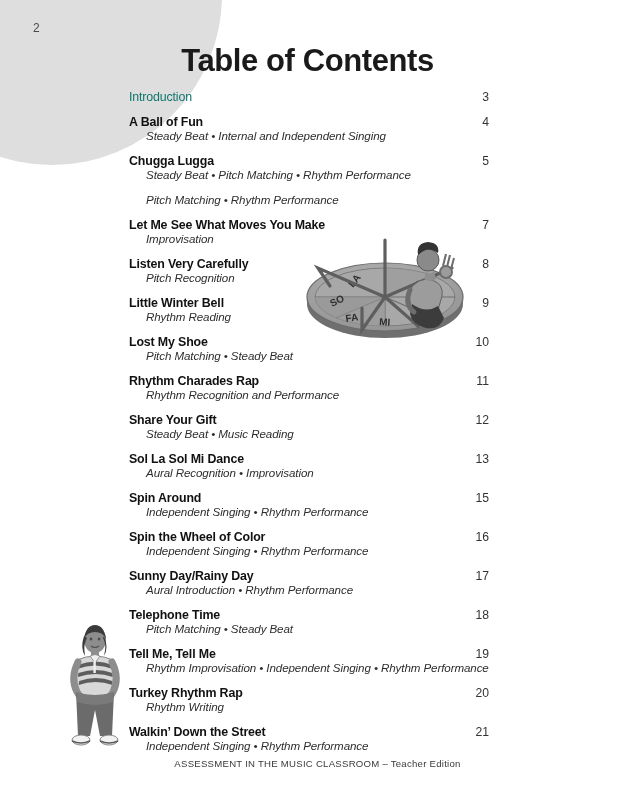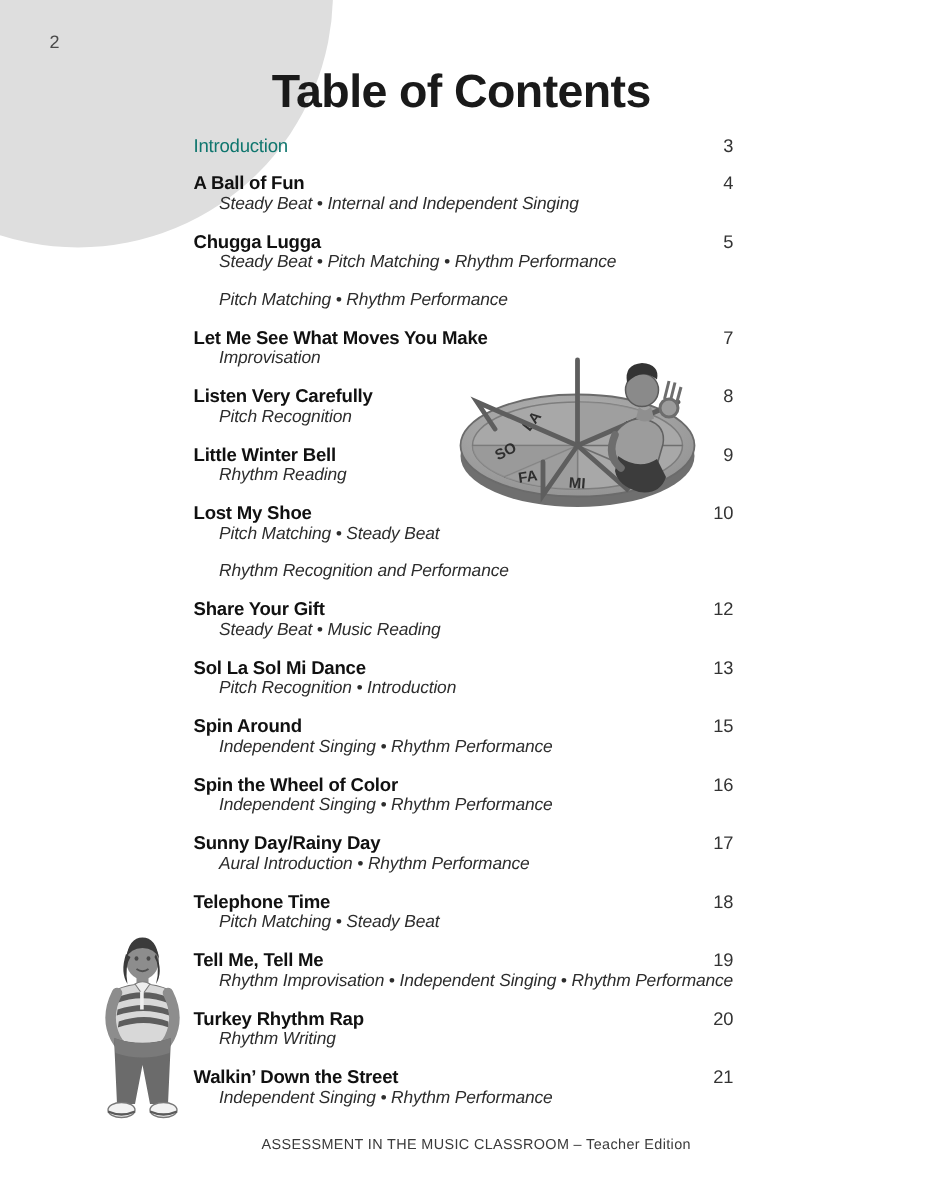--- a/index.html
+++ b/index.html
@@ -297,35 +297,39 @@
       <div class="entry-sub">Rhythm Reading</div>
     </div>
     <div class="toc-entry">
       <div class="entry-line">
         <span class="entry-title">Lost My Shoe</span>
         <span class="entry-page">10</span>
       </div>
       <div class="entry-sub">Pitch Matching • Steady Beat</div>
     </div>
     <div class="toc-entry">
+      <div class="entry-line">
+        <span class="entry-title">Rhythm Charades Rap</span>
+        <span class="entry-page">11</span>
+      </div>
       <div class="entry-sub">Rhythm Recognition and Performance</div>
     </div>
     <div class="toc-entry">
       <div class="entry-line">
         <span class="entry-title">Share Your Gift</span>
         <span class="entry-page">12</span>
       </div>
       <div class="entry-sub">Steady Beat • Music Reading</div>
     </div>
     <div class="toc-entry">
       <div class="entry-line">
         <span class="entry-title">Sol La Sol Mi Dance</span>
         <span class="entry-page">13</span>
       </div>
-      <div class="entry-sub">Pitch Recognition • Introduction</div>
+      <div class="entry-sub">Aural Recognition • Improvisation</div>
     </div>
     <div class="toc-entry">
       <div class="entry-line">
         <span class="entry-title">Spin Around</span>
         <span class="entry-page">15</span>
       </div>
       <div class="entry-sub">Independent Singing • Rhythm Performance</div>
     </div>
     <div class="toc-entry">
       <div class="entry-line">

